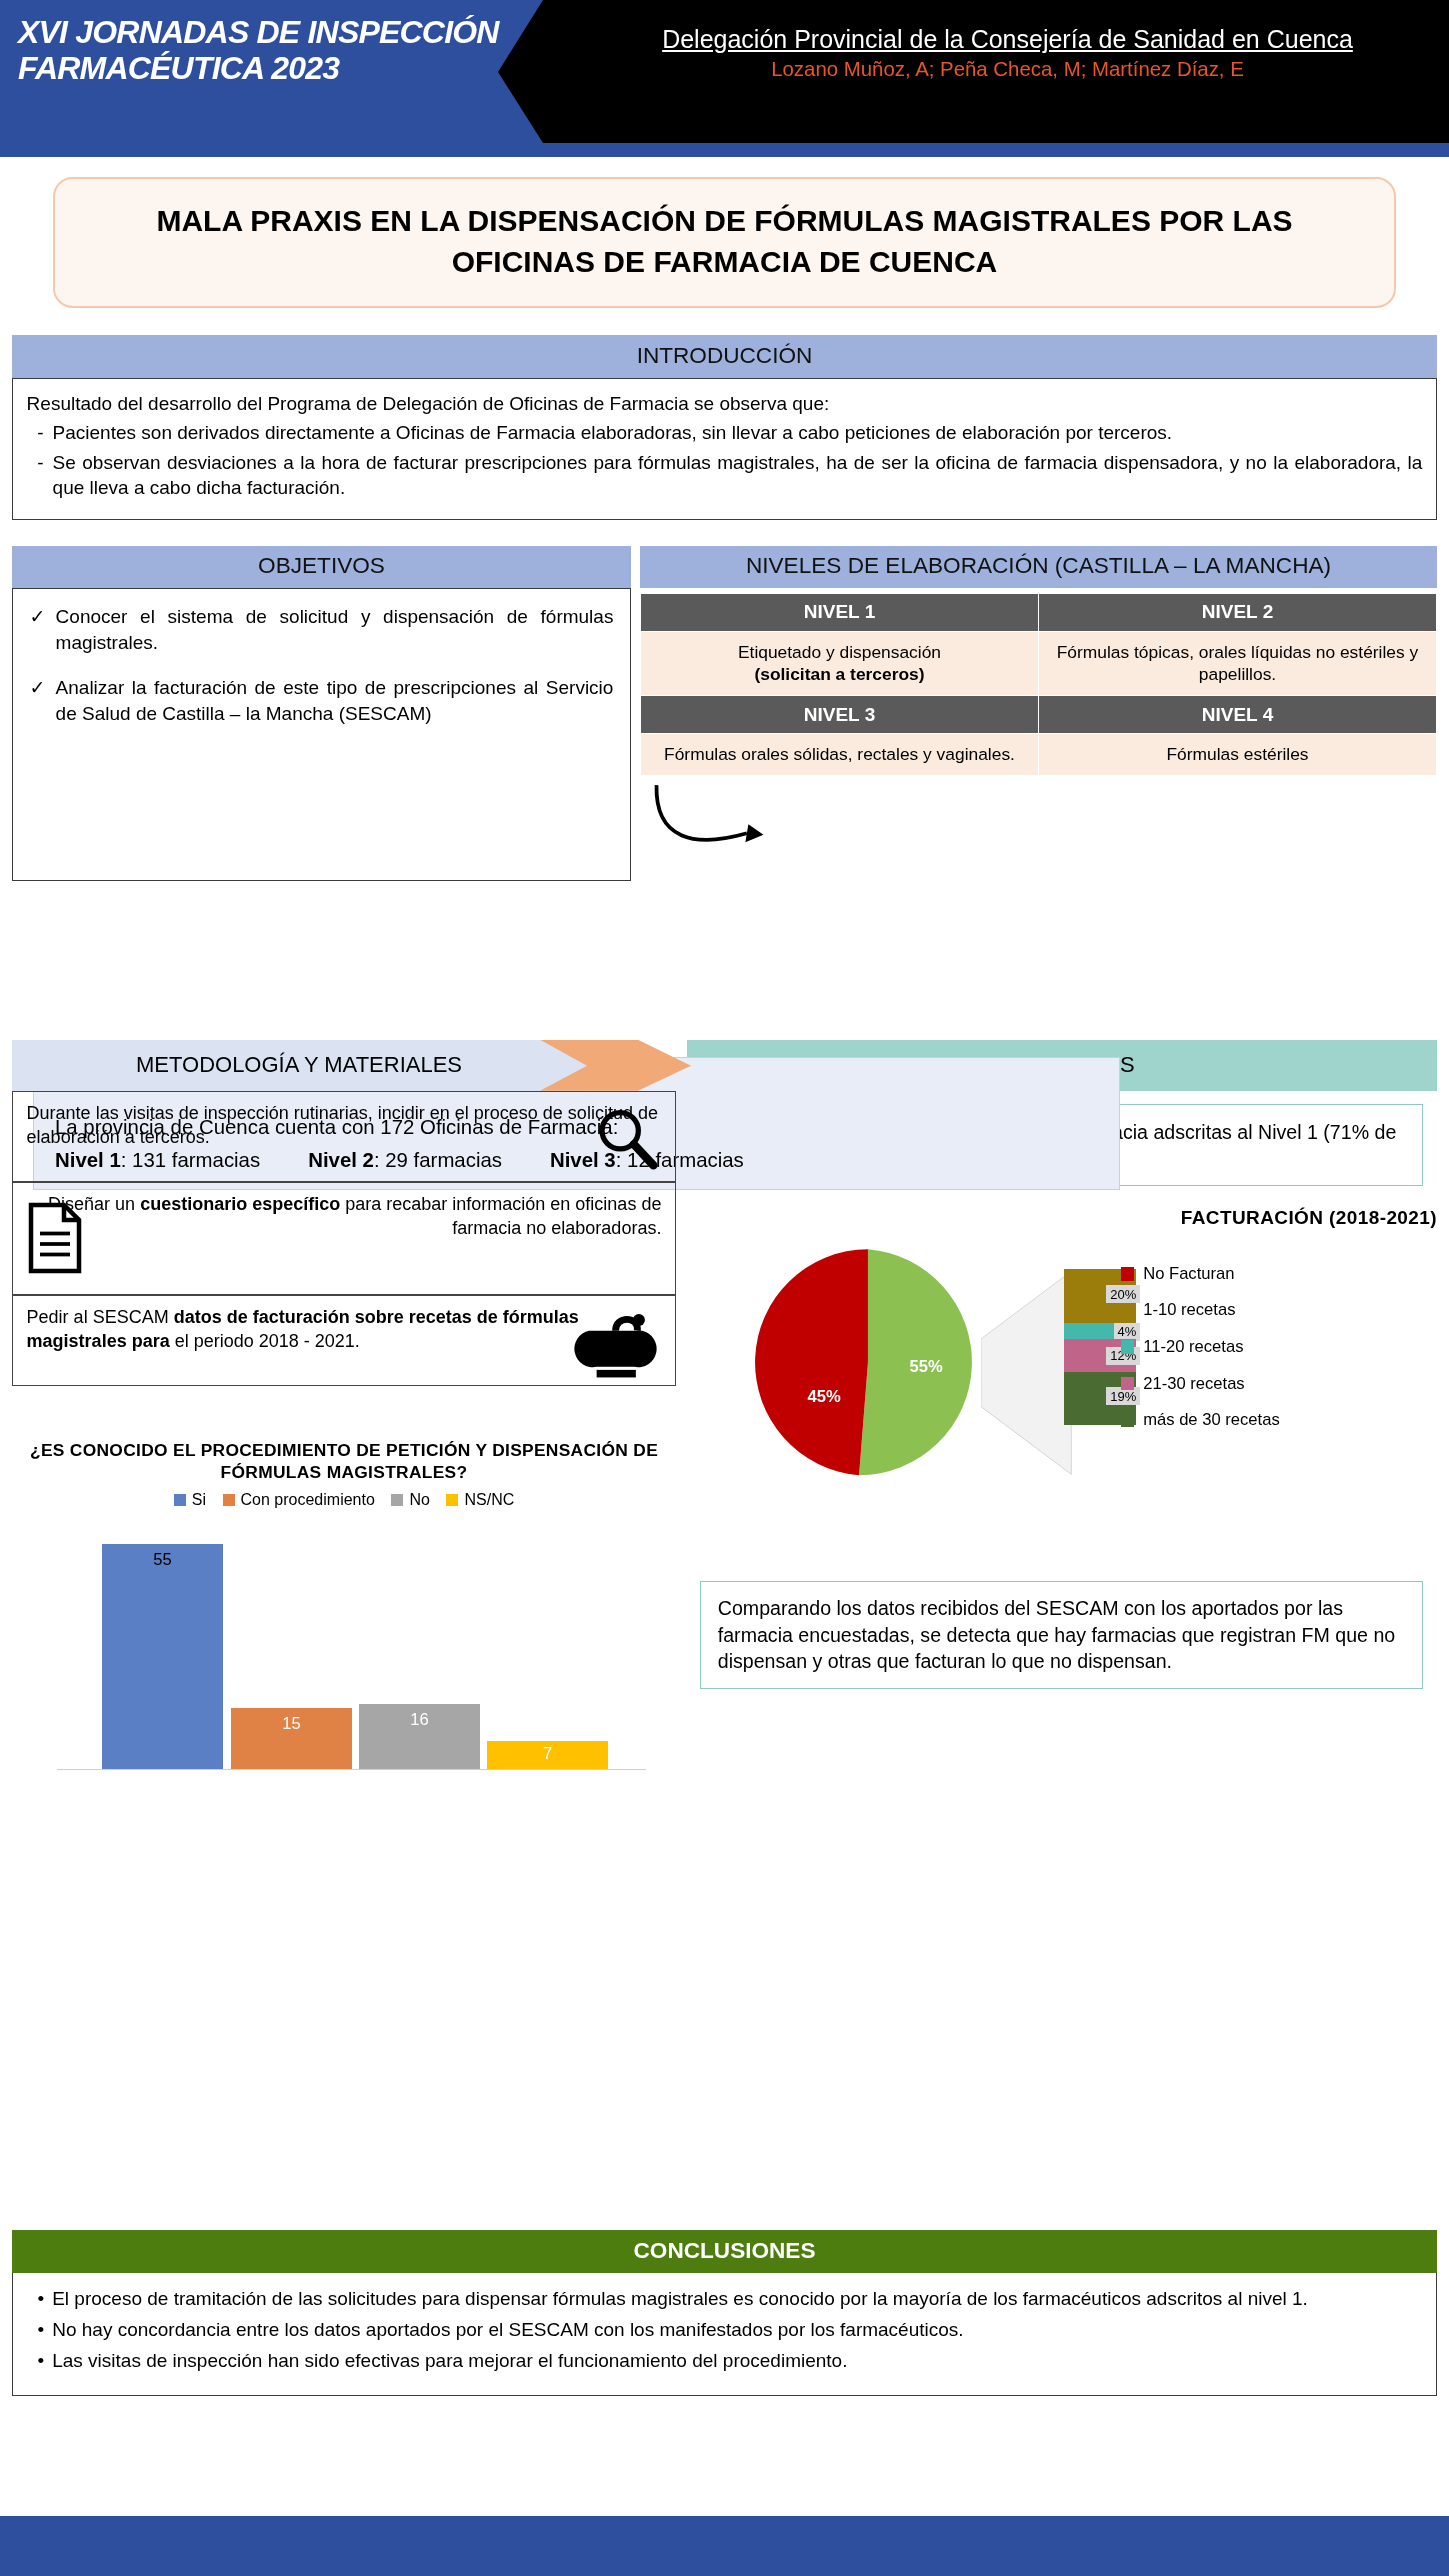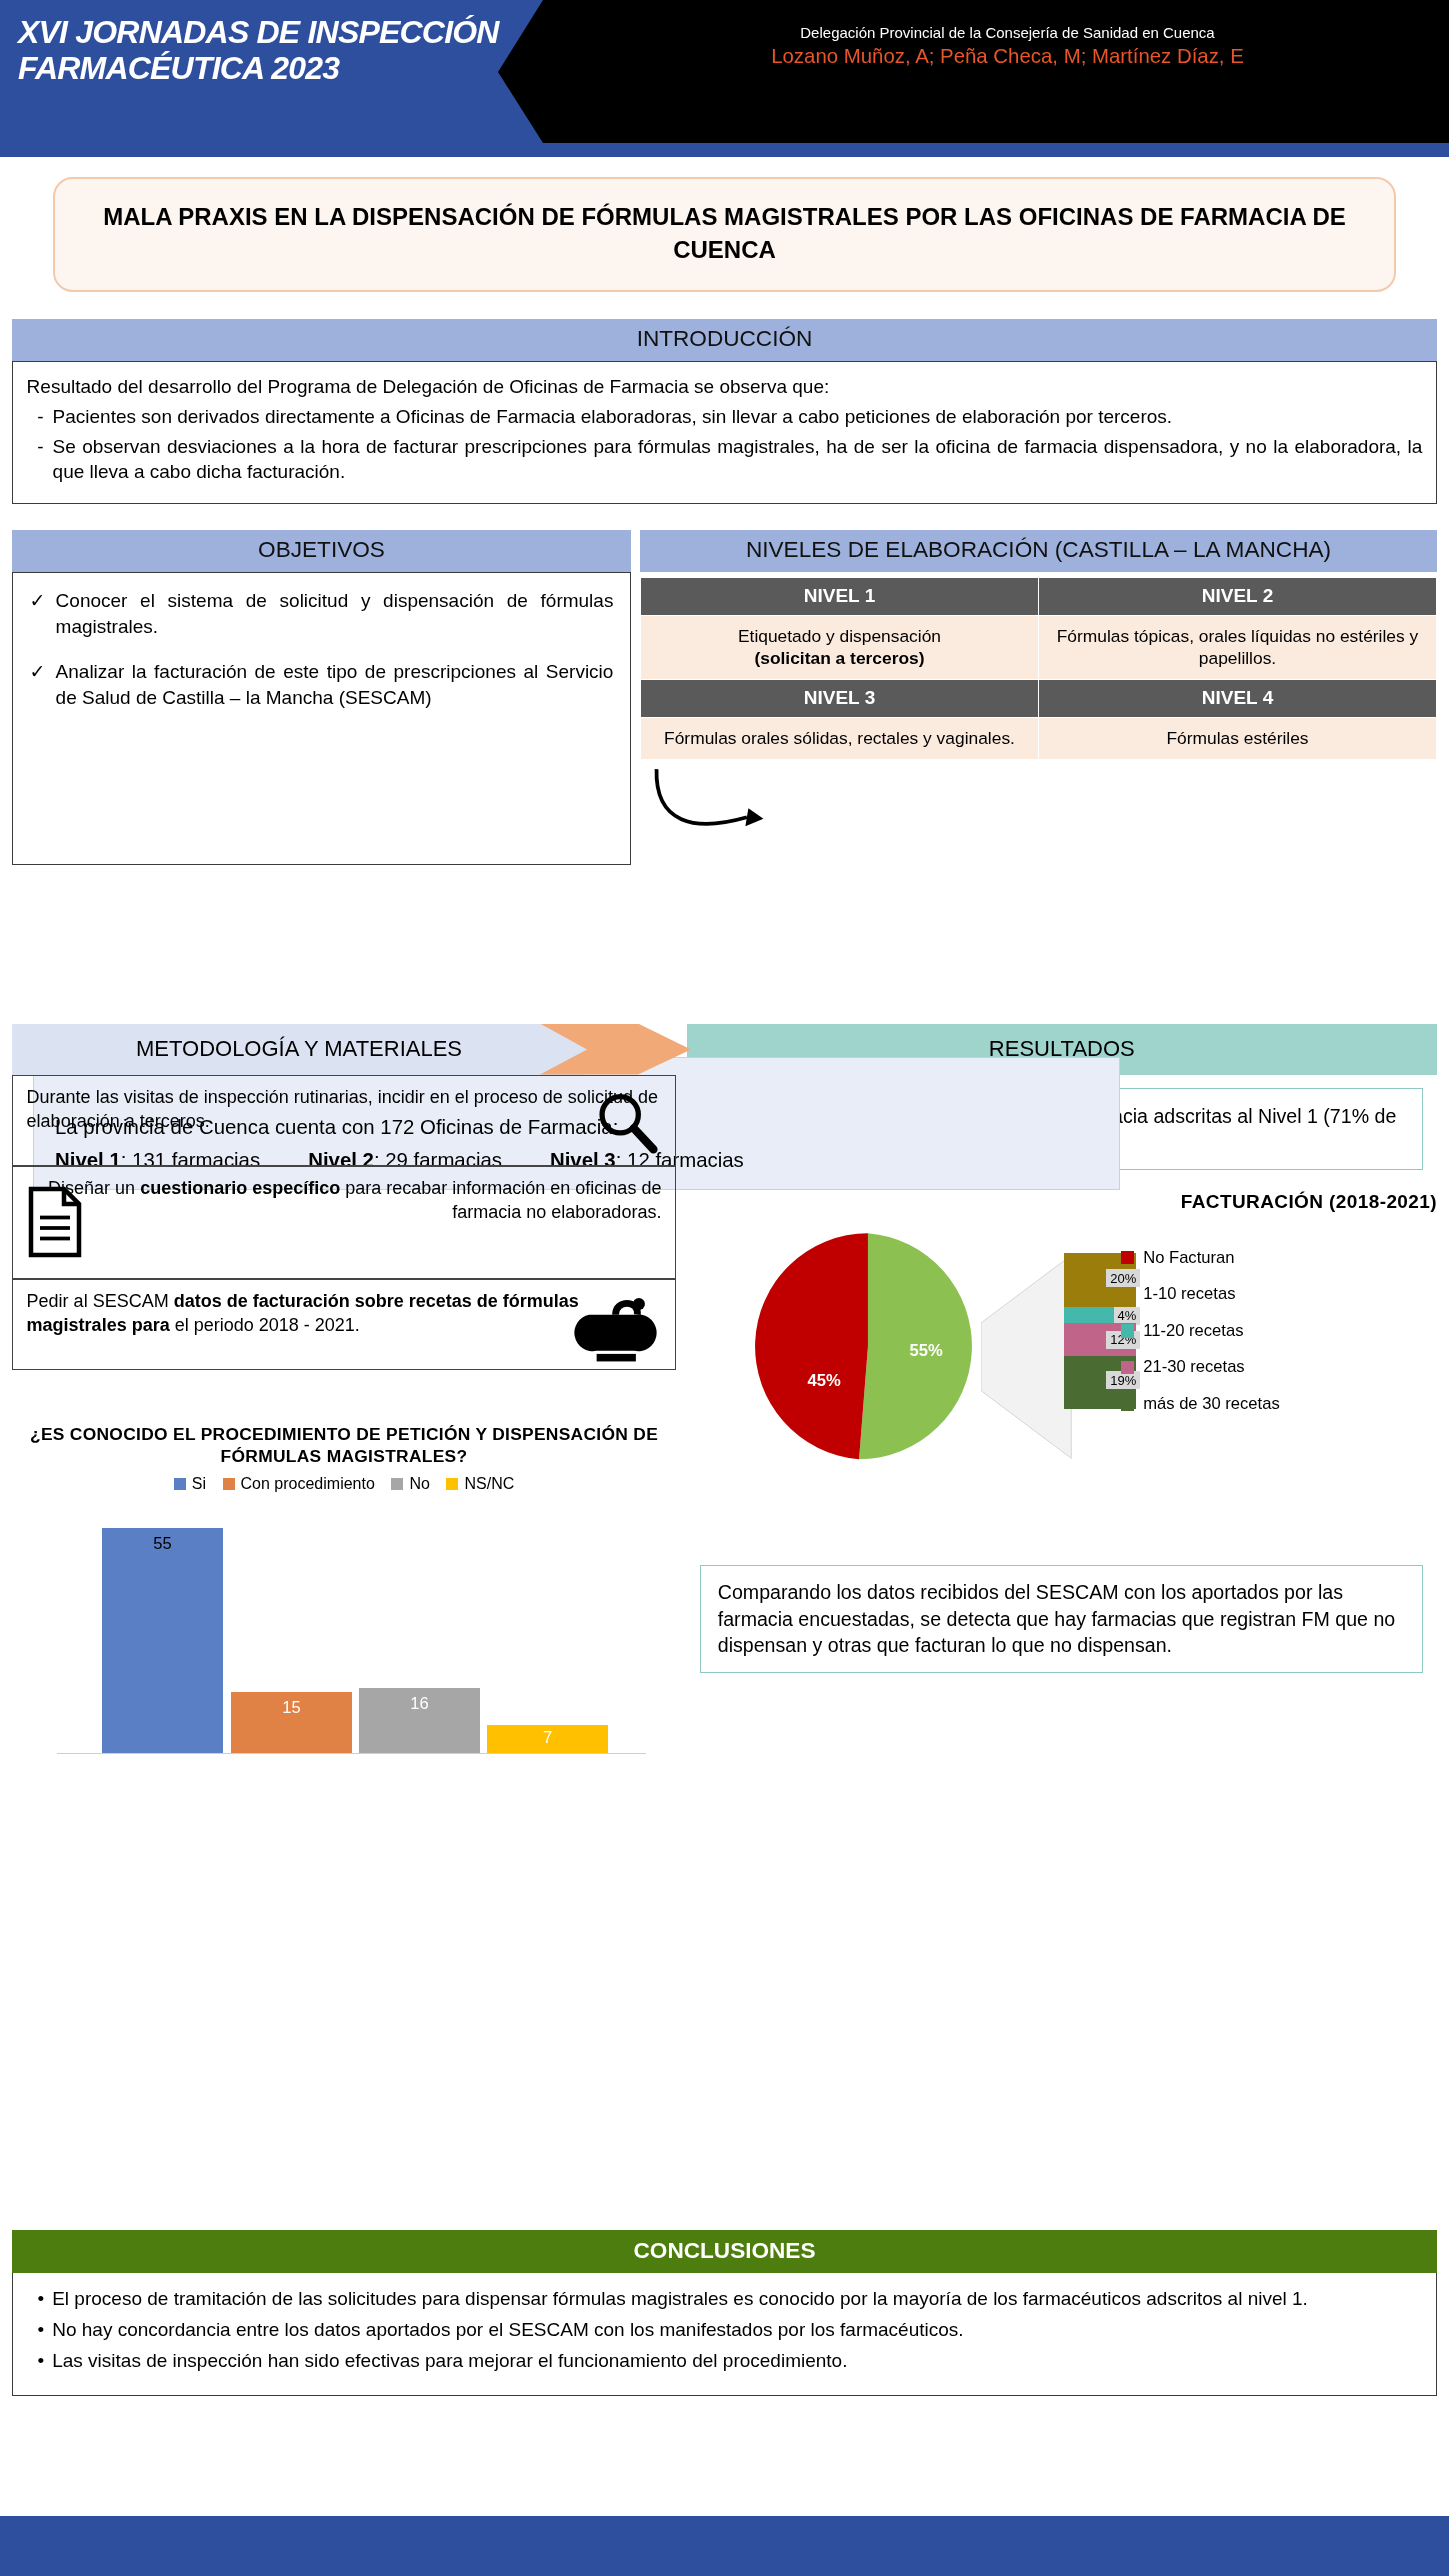--- a/index.html
+++ b/index.html
@@ -34,32 +34,32 @@
   .banner-black {
     position:absolute;
     left:498px; top:0;
     width:951px; height:143px;
     background:#000000;
     clip-path: polygon(45px 0, 951px 0, 951px 143px, 45px 143px, 0 72px);
     padding:22.6px 0 0 68px;
     color:#ffffff;
     text-align:center;
   }
-  .banner-black .line1 { font-size:15px; line-height:1.3; }
+  .banner-black .line1 { font-size:25px; line-height:1.3;text-decoration:underline; }
   .banner-black .line2 { font-size:20.4px; color:#e8552a; line-height:1.4; }
 
   
   .title-box {
     margin:19.6px 53px 0 53px;
     border:2.3px solid #f4c9ab;
     border-radius:19.6px;
     background:#fdf5ef;
     padding:22.6px 30px 24px 30px;
     text-align:center;
-    font-size:24px;
+    font-size:30px;
     font-weight:bold;
     line-height:1.35;
   }
 
   
   .bar {
     text-align:center;
     font-size:22.6px;
     padding:7.5px 0 9px 0;
   }

